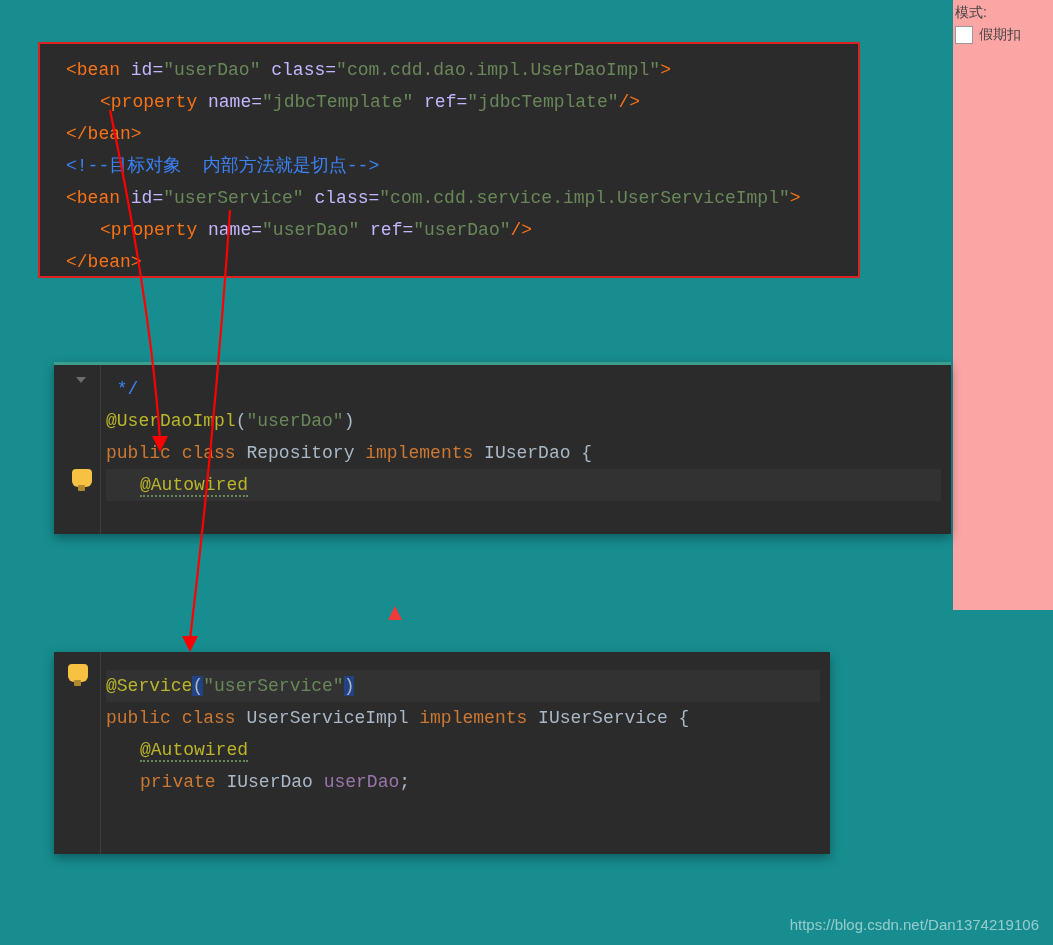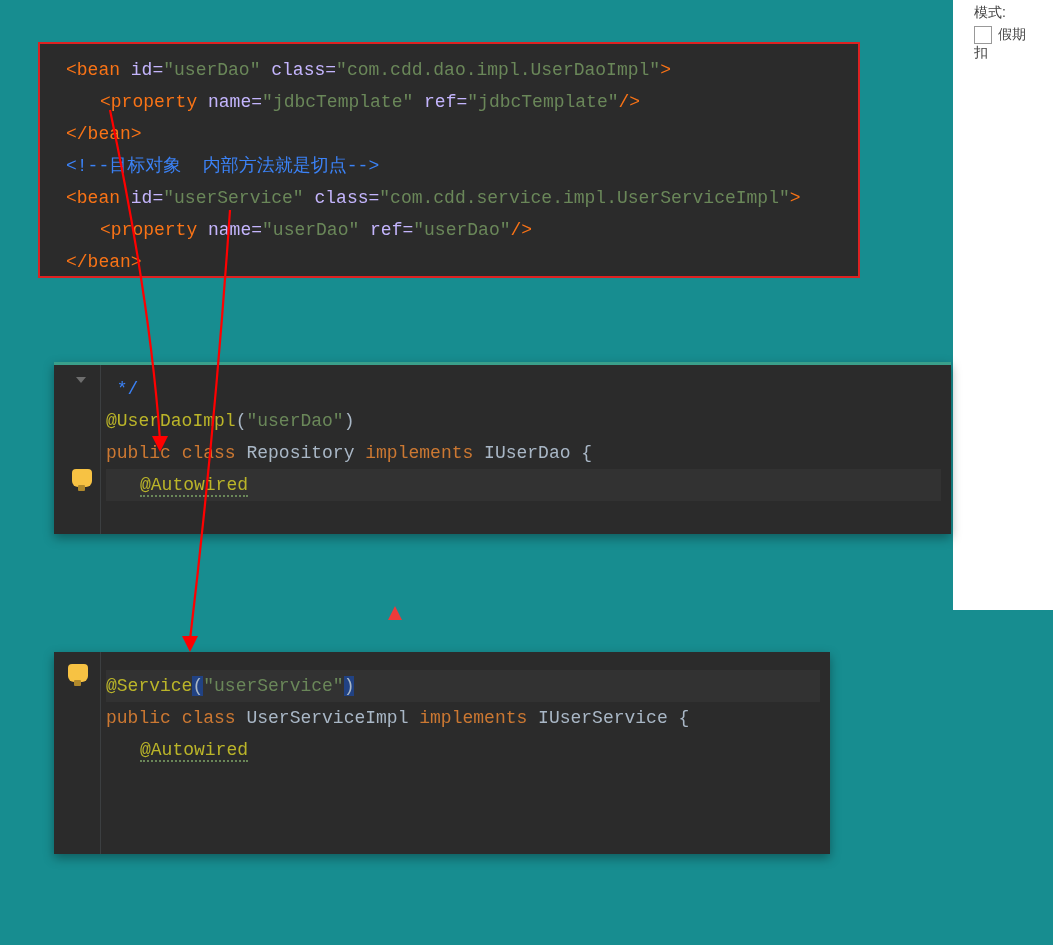--- a/index.html
+++ b/index.html
@@ -1,17 +1,17 @@
 <!DOCTYPE html>
 <html><head>
 <meta charset="utf-8">
 <style>
   html,body{margin:0;padding:0;width:1053px;height:945px;background:#178d90;font-family:"Consolas","Courier New",monospace;overflow:hidden}
   .canvas{position:relative;width:1053px;height:945px}
-  .panel{position:absolute;right:0;top:0;width:100px;height:610px;background:#ffffff;color:#444;font:14px sans-serif;padding:4px 21px;box-sizing:border-box}
+  .panel{position:absolute;right:0;top:0;width:100px;height:610px;background:#fca5a5;color:#444;font:14px sans-serif;padding:4px 2px;box-sizing:border-box}
   .panel-title{margin-bottom:4px}
   .chk{display:inline-block;width:16px;height:16px;border:1px solid #999;background:#fff;vertical-align:middle;margin-right:6px}
   .xml-block{position:absolute;left:38px;top:42px;width:822px;height:236px;background:#2b2b2b;border:2px solid #d22;box-sizing:border-box;padding:10px 14px 10px 26px}
   .code-block{position:absolute;background:#2b2b2b;box-shadow:0 4px 10px rgba(0,0,0,.35)}
   .cb2{left:54px;top:362px;width:897px;height:172px;padding:8px 10px 8px 52px;border-top:3px solid #3aa08b;box-sizing:border-box}
   .cb3{left:54px;top:652px;width:776px;height:202px;padding:8px 10px 8px 52px;box-sizing:border-box}
   .line{white-space:pre;font-size:18px;line-height:32px;color:#a9b7c6}
   .hl{background:#323232}
   .tag{color:#f97316}
   .attr{color:#c4b5fd}
@@ -68,23 +68,25 @@
 
   <div class="code-block cb3">
     <div class="gutter">
       <span class="fold" style="top:14px"></span>
       <span class="bulb" style="top:12px;left:14px"></span>
     </div>
     <div class="line" style="height:10px"></div>
     <div class="line hl"><span class="ann">@Service</span><span class="pun" style="background:#214283">(</span><span class="str">"userService"</span><span class="pun" style="background:#214283">)</span></div>
     <div class="line"><span class="kw">public </span><span class="kw">class </span><span class="cls">UserServiceImpl </span><span class="kw">implements </span><span class="cls">IUserService {</span></div>
     <div class="line"><span class="ind"></span><span class="ann under">@Autowired</span></div>
+    <div class="line"><span class="ind"></span><span class="kw">private </span><span class="cls">IUserDao </span><span class="fld">userDao</span><span class="pun">;</span></div>
   </div>
 
   <svg class="arrows" width="1053" height="945">
     <path d="M110 110 Q150 300 160 440" stroke="red" stroke-width="2.2" fill="none"></path>
     <path d="M230 210 Q215 430 190 640" stroke="red" stroke-width="2.2" fill="none"></path>
   </svg>
   <div class="arrow-head" style="left:152px;top:436px"></div>
   <div class="arrow-head" style="left:182px;top:636px"></div>
   <div class="caret" style="left:388px;top:606px"></div>
 
+  <div class="watermark">https://blog.csdn.net/Dan1374219106</div>
 </div>
 
 </body></html>

